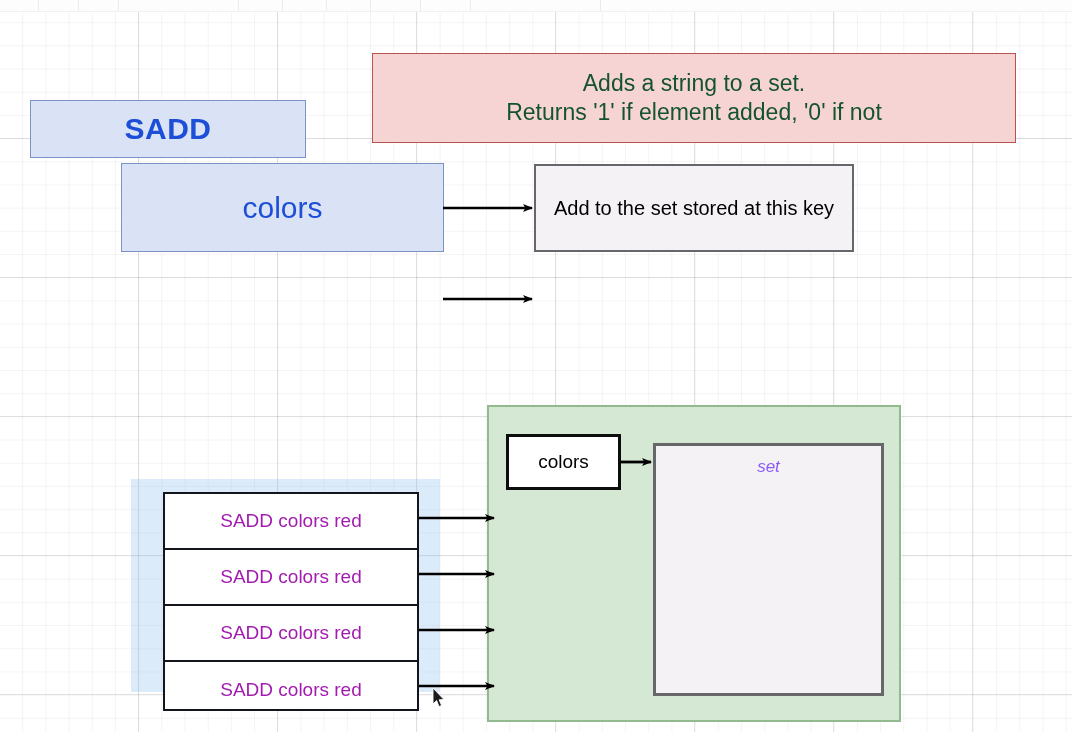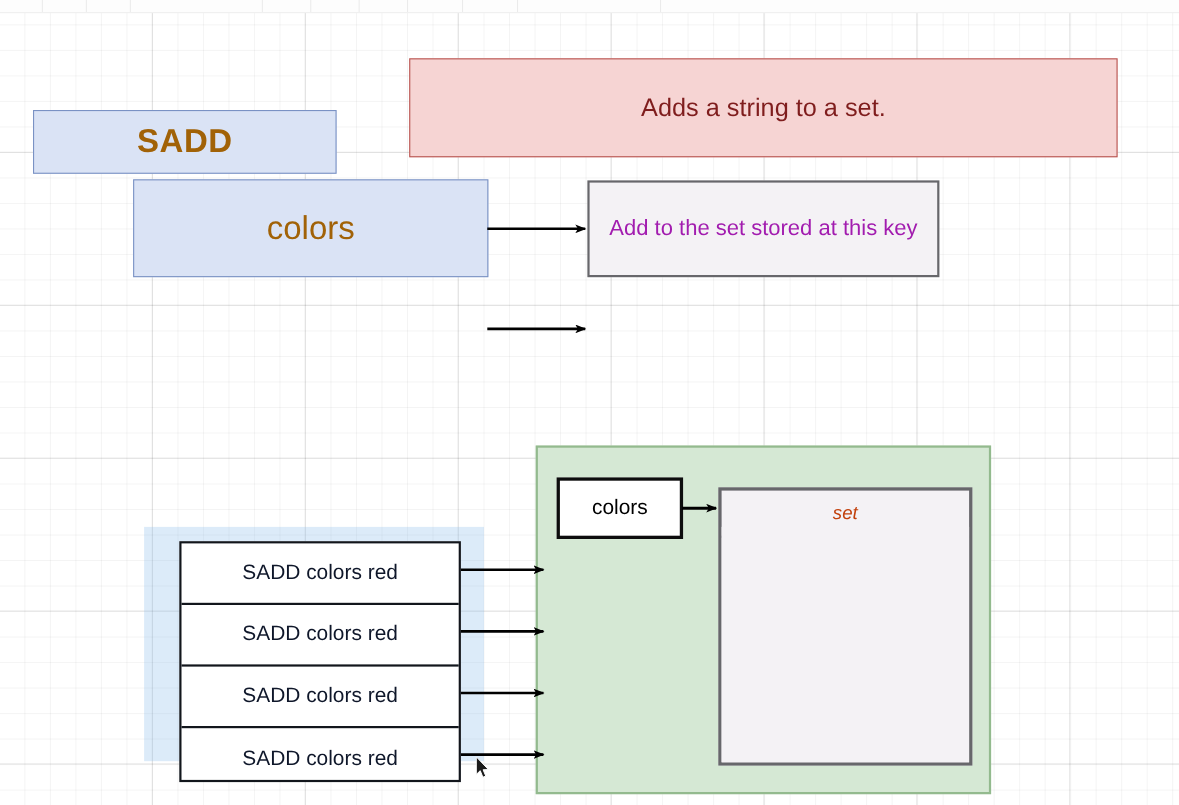--- a/index.html
+++ b/index.html
@@ -40,21 +40,21 @@
   }
 
   .box{position:absolute;box-sizing:border-box;}
 
   
   .blue{
     background:#dae3f5;
     border:1px solid #7a92c4;
     display:flex;align-items:center;justify-content:center;
     text-align:center;
-    color:#a16207;
+    color:#1d4ed8;
   }
   #sadd-header{
     left:30px;top:100px;width:276px;height:58px;
     font-size:30px;font-weight:bold;
     letter-spacing:0.5px;
   }
   #arg-colors{
     left:121px;top:163px;width:323px;height:89px;
     font-size:30px;
   }
@@ -64,30 +64,30 @@
   }
 
   
   #note-box{
     left:372px;top:53px;width:644px;height:90px;
     background:#f6d4d3;
     border:1px solid #b85450;
     display:flex;flex-direction:column;
     align-items:center;justify-content:center;
     text-align:center;
-    font-size:23px;color:#7f1d1d;line-height:1.28;
+    font-size:23px;color:#14532d;line-height:1.28;
   }
 
   
   .grey{
     background:#f4f2f5;
     border:2px solid #67676b;
     display:flex;align-items:center;justify-content:center;
     text-align:center;
-    font-size:20px;color:#a21caf;line-height:1.22;
+    font-size:20px;color:#000000;line-height:1.22;
     padding:0 10px;
   }
   #desc-key{left:534px;top:164px;width:320px;height:88px;}
   #desc-val{left:534px;top:252px;width:320px;height:88px;border-top-width:1px;}
 
   
   #storage-region{
     left:487px;top:405px;width:414px;height:317px;
     background:#d5e8d4;
     border:2px solid #93ba8e;
@@ -101,21 +101,21 @@
   }
   #set-container{
     left:653px;top:443px;width:231px;height:253px;
     background:#f4f2f5;
     border:3px solid #67676b;
   }
   #set-header{
     position:absolute;left:0;top:0;width:100%;height:43px;
     border-bottom:2px solid #67676b;
     display:flex;align-items:center;justify-content:center;
-    font-size:17px;font-style:italic;color:#c2410c;
+    font-size:17px;font-style:italic;color:#8b5cf6;
     box-sizing:border-box;
   }
   #set-body{
     position:absolute;left:0;top:33px;right:0;bottom:0;
     background:#f4f2f5;
   }
 
   
   #cmd-highlight{
     left:131px;top:479px;width:309px;height:213px;
@@ -123,21 +123,21 @@
   }
   #cmd-list{
     left:163px;top:492px;width:256px;height:219px;
     background:#ffffff;
     border:2px solid #12161c;
   }
   .cmd-row{
     position:absolute;left:0;width:100%;height:56px;
     box-sizing:border-box;
     display:flex;align-items:center;justify-content:center;
-    font-size:19px;color:#0f172a;
+    font-size:19px;color:#a21caf;
     border-bottom:2px solid #12161c;
   }
   .cmd-row:last-child{border-bottom:none;}
 
   
   .arrow-svg{position:absolute;overflow:visible;}
 
   
   #mouse-cursor{
     position:absolute;left:432px;top:688px;width:14px;height:20px;
@@ -161,20 +161,21 @@
     <div class="tb-cell" style="left:470px;width:130px;"></div>
   </div>
 
   <div class="box blue" id="sadd-header">SADD</div>
 
   <div class="box blue" id="arg-colors">colors</div>
 
 
   <div class="box" id="note-box">
     <div>Adds a string to a set.</div>
+    <div>Returns '1' if element added, '0' if not</div>
   </div>
 
   <div class="box grey" id="desc-key">Add to the set stored at this key</div>
 
 
   <svg class="arrow-svg" style="left:441px;top:190px;width:100px;height:36px;">
     <defs>
       <marker id="ah1" markerWidth="10" markerHeight="8" refX="9" refY="4" orient="auto" markerUnits="userSpaceOnUse">
         <path d="M0,0 L10,4 L0,8 L2.4,4 Z" fill="#000"></path>
       </marker>

